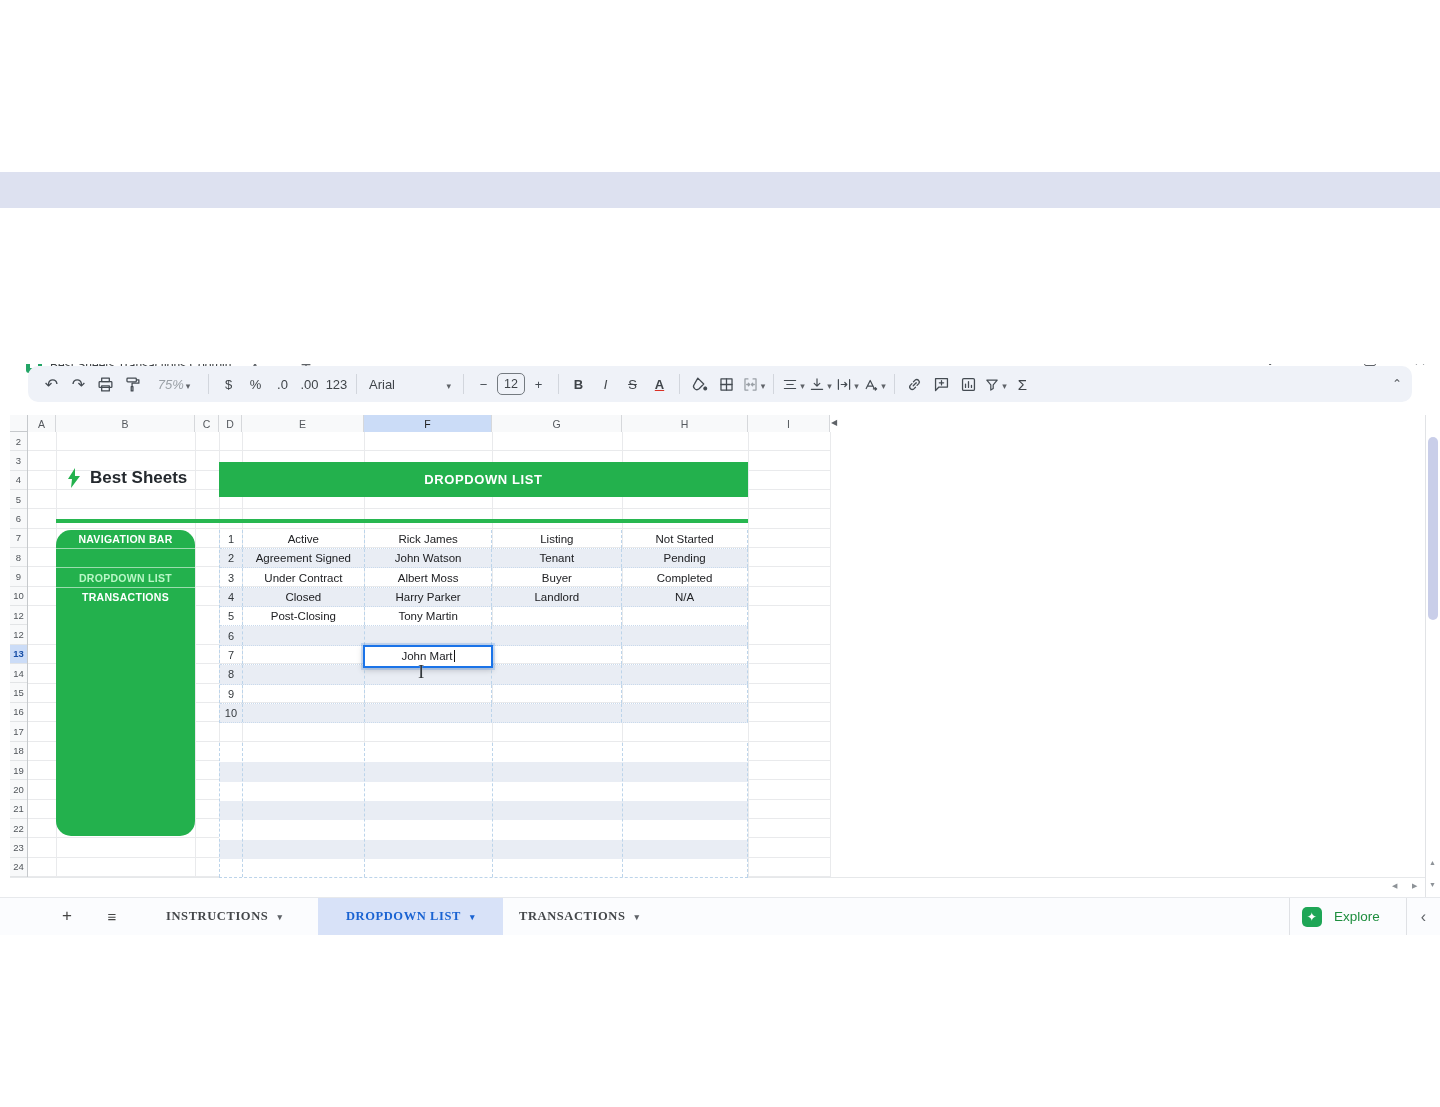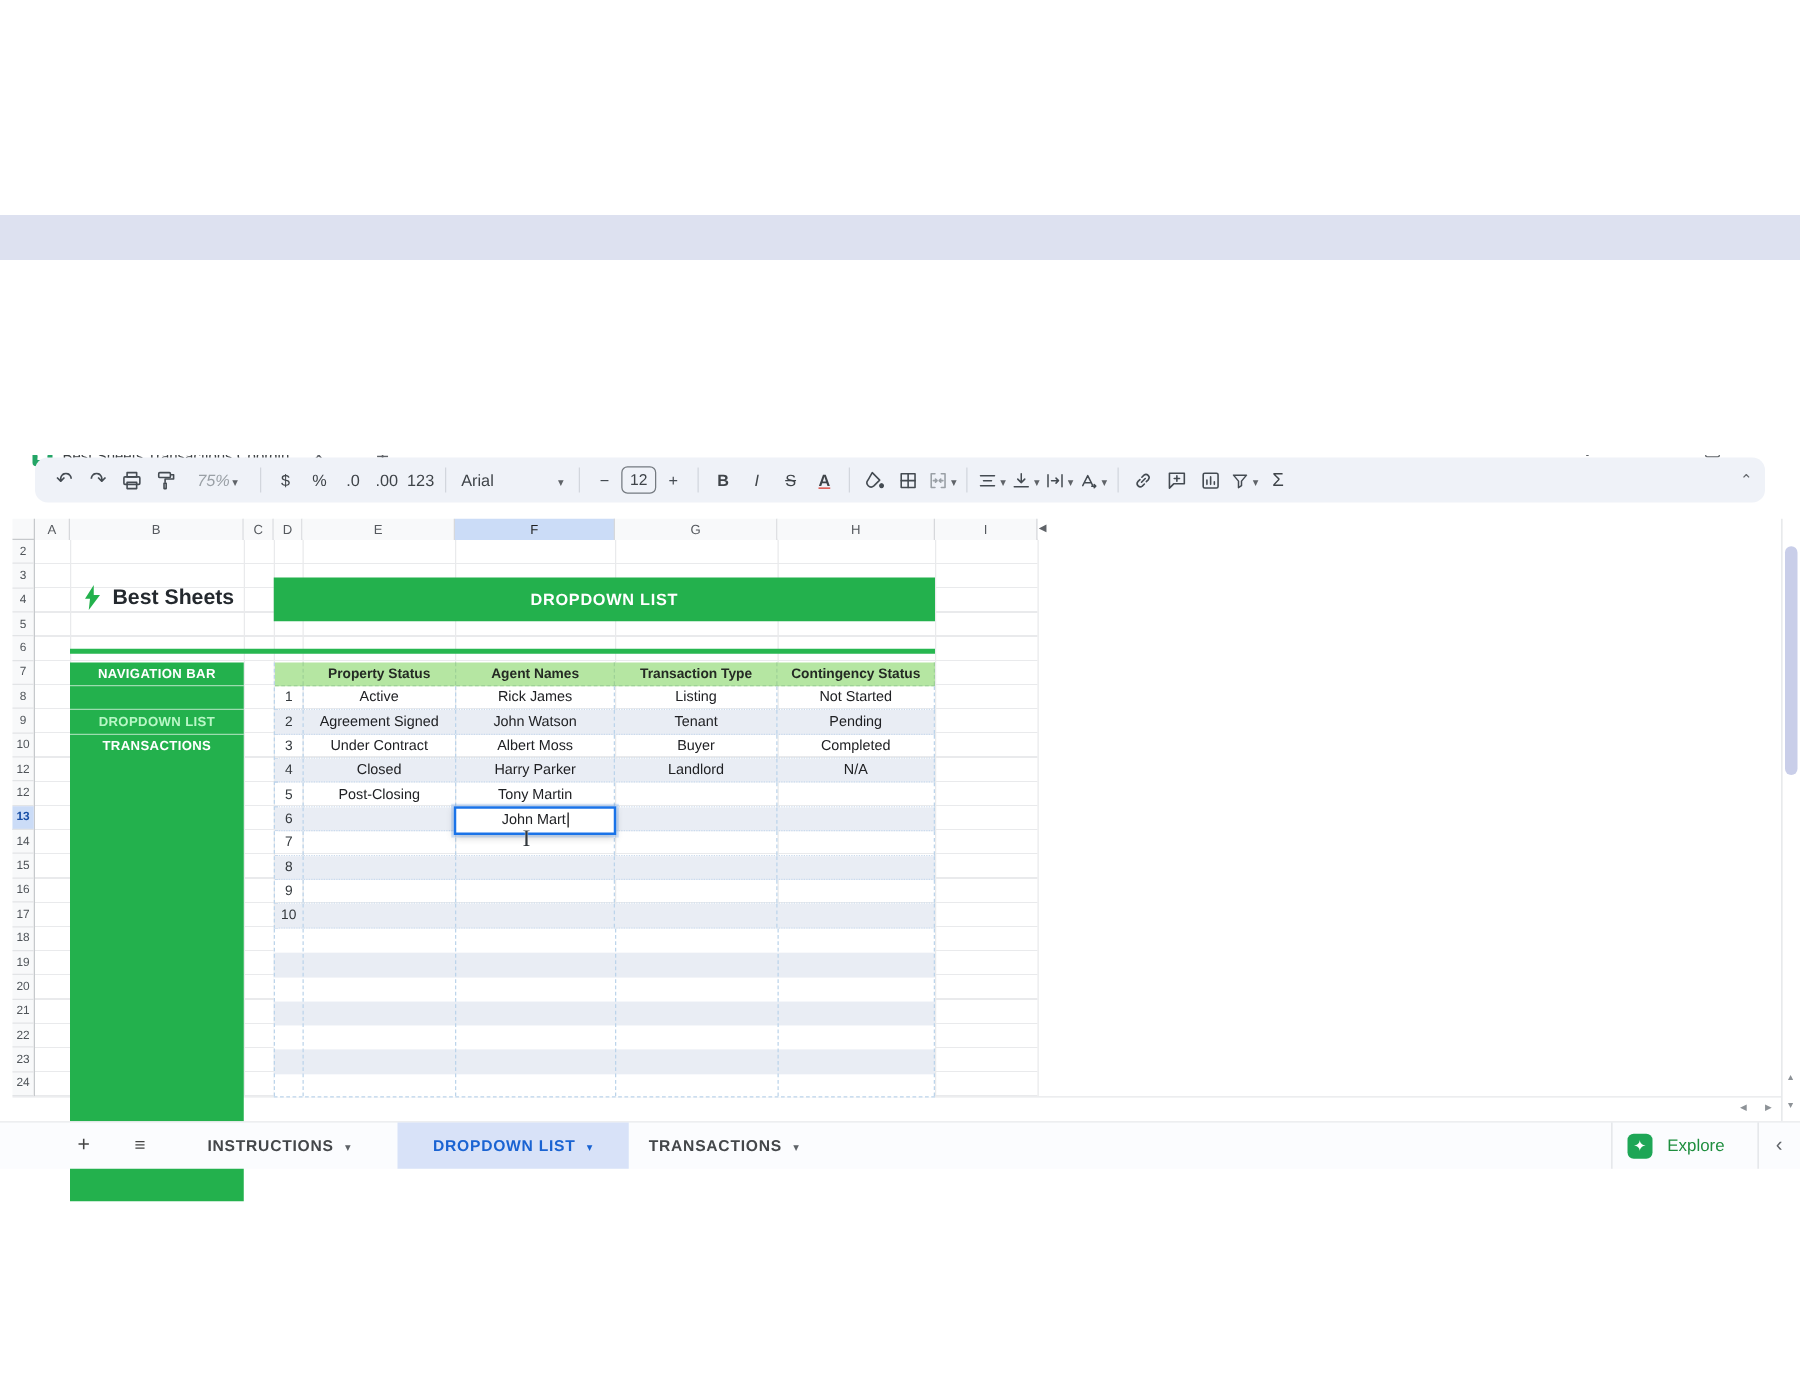--- a/index.html
+++ b/index.html
@@ -85,21 +85,21 @@
   #gridlines{left:28px;top:17px;width:802px;height:445.1px;
     background:repeating-linear-gradient(to bottom,transparent 0 18.35px,#e9eaec 18.35px 19.35px);}
   .vline{position:absolute;top:17px;height:445px;width:1px;background:#e9eaec;}
   #grid-bottom{left:10px;top:462px;width:1415px;height:1px;background:#e6e8ea;}
 
   
   #banner{left:219px;top:47px;width:529px;height:35px;background:#23b14d;color:#fff;font-weight:bold;font-size:13px;letter-spacing:.6px;display:flex;align-items:center;justify-content:center;}
   #logo{left:64px;top:52px;gap:6px;}
   #logo .lg-text{font-size:17px;font-weight:bold;color:#24292e;}
   #divider{left:56px;top:104px;width:692px;height:4px;background:#27b750;}
-  #sidebar{left:56px;top:114.75px;width:139px;height:431px;background:#23b14d;}
+  #sidebar{left:56px;top:114.75px;width:139px;height:306px;background:#23b14d;border-radius:15px;}
   .nav-row{height:19.35px;box-sizing:border-box;border-bottom:1px solid rgba(255,255,255,.55);display:flex;align-items:center;justify-content:center;font-size:10.5px;font-weight:bold;color:#fff;letter-spacing:.3px;}
   .nav-row.lightgreen{color:#b9f7c6;}
   #table{left:219px;top:114.75px;width:529px;border-left:1px dashed #bcd4ea;box-sizing:border-box;}
   #thead{display:flex;height:19.35px;box-sizing:border-box;background:#b5e6a2;border-bottom:1px dashed #9ed197;}
   .th{box-sizing:border-box;border-right:1px dashed #9ed197;font-size:11px;font-weight:bold;color:#242a24;display:flex;align-items:center;justify-content:center;}
   .trow{display:flex;height:19.35px;box-sizing:border-box;border-bottom:1px dotted #c9daed;}
   .trow:nth-child(even){background:#e9edf4;}
   .tc{box-sizing:border-box;border-right:1px dashed #bcd4ea;font-size:11.5px;color:#202124;display:flex;align-items:center;justify-content:center;overflow:hidden;white-space:nowrap;}
   .w1{width:23px;font-size:11px;color:#33383c;}.w2{width:122px;}.w3{width:128px;}.w4{width:130px;}.w5{width:126px;}
   #band{left:219px;top:327.6px;width:529px;height:135.4px;box-sizing:border-box;border-bottom:1px dashed #bcd4ea;
@@ -110,21 +110,21 @@
   #ibeam{left:418px;top:246px;font-family:"Liberation Serif","DejaVu Serif",serif;font-size:19px;color:#33383d;text-shadow:0 0 1px #fff;}
   
   #sb-sep{left:1425px;top:0;width:1px;height:482px;background:#e1e3e6;}
   #sb-thumb{left:1428px;top:22px;width:10px;height:183px;background:#c9cee9;border-radius:5px;}
   .sb-arrow{position:absolute;font-size:7px;color:#8d9297;}
 
   
   #sheetbar{left:0;top:897px;width:1440px;height:38px;background:#fbfcfe;border-top:1px solid #e7e9ec;box-sizing:border-box;}
   #sb-plus{left:55px;top:6px;font-size:17px;color:#444;width:24px;height:24px;}
   #sb-ham{left:100px;top:6px;font-size:15px;color:#444;width:24px;height:24px;}
-  .sheet-tab{position:absolute;top:0;height:37px;display:flex;align-items:center;gap:9px;padding:0 16px;font-size:12.5px;font-weight:bold;letter-spacing:.6px;color:#44474a;}
+  .sheet-tab{position:absolute;top:0;height:37px;display:flex;align-items:center;gap:9px;padding:0 16px;font-size:12.5px;font-weight:bold;letter-spacing:.6px;color:#44474a;font-family:Liberation Serif, serif;}
   .sheet-tab.active{background:#d8e2f8;color:#1a63d2;}
   .sheet-tab.active .caret::before{color:#1a63d2;}
   #sb-right{position:absolute;right:0;top:0;height:37px;display:flex;align-items:center;}
   .vdiv{width:1px;height:37px;background:#dfe1e5;}
   .explore-ic{width:20px;height:20px;background:#1ea656;border-radius:5px;color:#fff;font-size:12px;display:flex;align-items:center;justify-content:center;}
   #explore-label{font-size:13.5px;color:#1e8e3e;margin:0 26px 0 12px;}
   #sb-collapse{font-size:16px;color:#5f6368;margin:0 14px;}
   
   .panel-ic{width:16px;height:13px;border:1.7px solid #5f6368;border-radius:3px;position:relative;}
   .panel-ic::after{content:"";position:absolute;right:0;top:0;width:5px;height:100%;background:#5f6368;}
@@ -415,27 +415,20 @@
     <div class="abs" id="divider"></div>
 
     <div class="abs" id="sidebar">
       <div class="nav-row">NAVIGATION BAR</div>
       <div class="nav-row"></div>
       <div class="nav-row lightgreen">DROPDOWN LIST</div>
       <div class="nav-row" style="border-bottom:none;">TRANSACTIONS</div>
     </div>
 
     <div class="abs" id="table">
-      <div id="thead">
-        <div class="th w1"></div>
-        <div class="th w2">Property Status</div>
-        <div class="th w3">Agent Names</div>
-        <div class="th w4">Transaction Type</div>
-        <div class="th w5">Contingency Status</div>
-      </div>
       <div id="tbody">
   <div class="trow">
     <div class="tc w1">1</div>
     <div class="tc w2">Active</div>
     <div class="tc w3">Rick James</div>
     <div class="tc w4">Listing</div>
     <div class="tc w5">Not Started</div>
   </div>
 
   <div class="trow">

